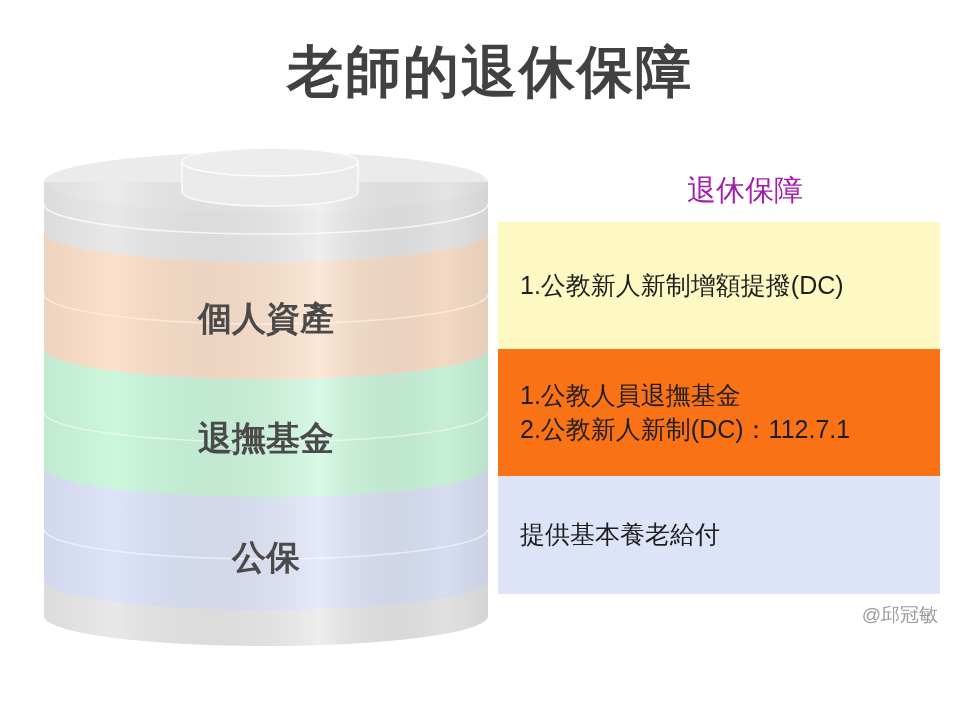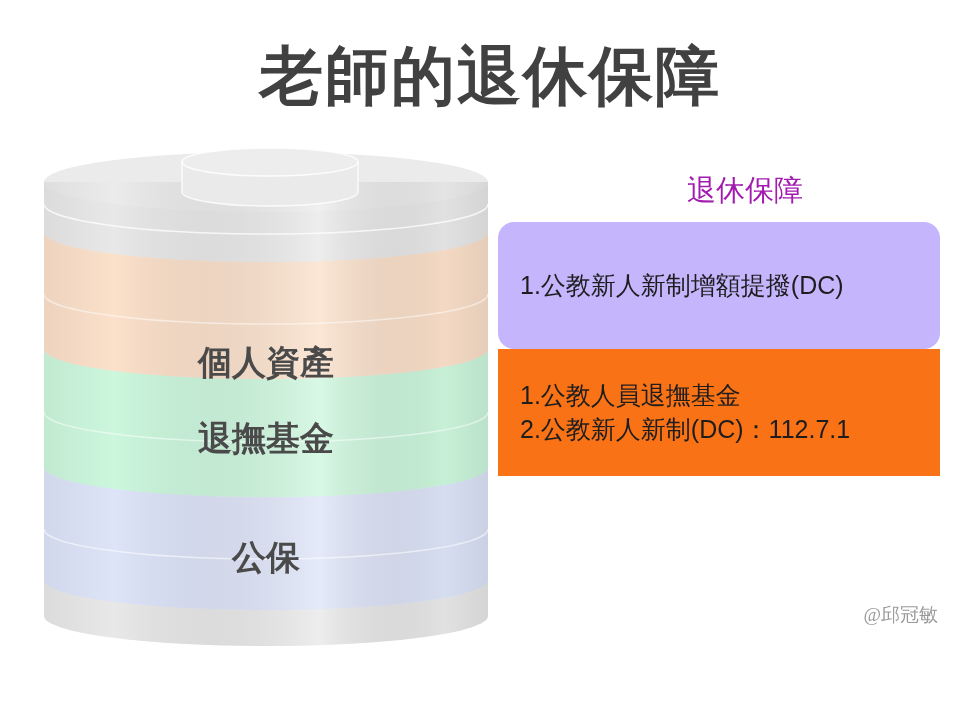--- a/index.html
+++ b/index.html
@@ -18,21 +18,21 @@
     overflow: hidden;
   }
 
   
   .title {
     position: absolute;
     left: 0;
     top: 38px;
     width: 980px;
     text-align: center;
-    font-size: 64px;
+    font-size: 56px;
     font-weight: bold;
     color: #414141;
     letter-spacing: 2px;
     line-height: 1.2;
     white-space: nowrap;
   }
 
   
   .panel-header {
     position: absolute;
@@ -63,21 +63,21 @@
     display: flex;
     flex-direction: column;
     justify-content: center;
   }
   .panel-line {
     font-size: 25px;
     color: #1d1d1d;
     line-height: 1.34;
     white-space: nowrap;
   }
-  #panel-0 { top: 0px;   height: 127px; background: #c4b5fd; border-radius: 16px; }
+  #panel-0 { top: 0px;   height: 127px; background: #fef9c3; }
   #panel-1 { top: 127px; height: 127px; background: #f97316; }
   #panel-2 { top: 254px; height: 118px; background: #dde4f8; }
 
   
   .cylinder {
     position: absolute;
     left: 44px;
     top: 148px;
     width: 444px;
     height: 508px;
@@ -87,33 +87,32 @@
   .cyl-label {
     position: absolute;
     left: 0;
     width: 444px;
     text-align: center;
     font-size: 34px;
     font-weight: bold;
     color: #4a4a4a;
     white-space: nowrap;
   }
-  #cyl-label-0 { top: 148px; margin-top: 44px; }
+  #cyl-label-0 { top: 148px; }
   #cyl-label-1 { top: 268px; }
   #cyl-label-2 { top: 387px; }
 
   
   .signature {
     position: absolute;
     right: 42px;
     top: 602px;
     font-size: 19px;
     color: #9a9a9a;
     white-space: nowrap;
-    font-family: Liberation Serif, serif;
   }
 </style>
 </head>
 <body>
 
 <div id="canvas">
 
   <div class="title">老師的退休保障</div>
 
   <div class="cylinder">
@@ -183,18 +182,21 @@
 
     <div class="panel" id="panel-0">
       <div class="panel-line">1.公教新人新制增額提撥(DC)</div>
     </div>
 
     <div class="panel" id="panel-1">
       <div class="panel-line">1.公教人員退撫基金</div>
       <div class="panel-line">2.公教新人新制(DC)：112.7.1</div>
     </div>
 
+    <div class="panel" id="panel-2">
+      <div class="panel-line">提供基本養老給付</div>
+    </div>
 
   </div>
 
   <div class="signature">@邱冠敏</div>
 
 </div>
 
 </body></html>

